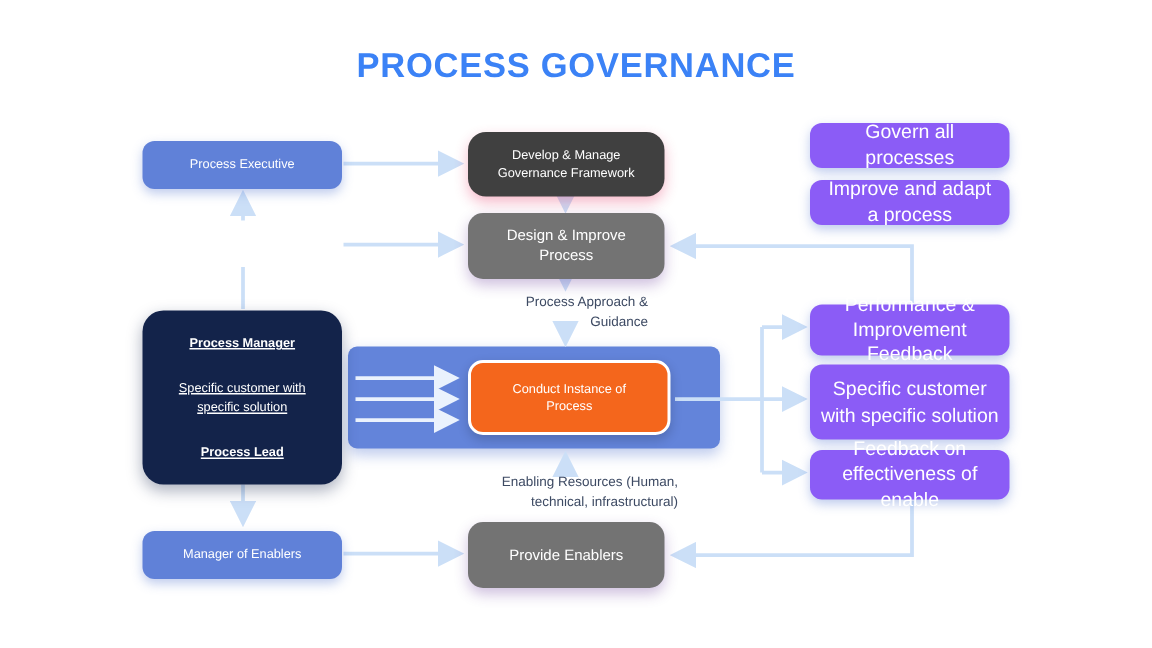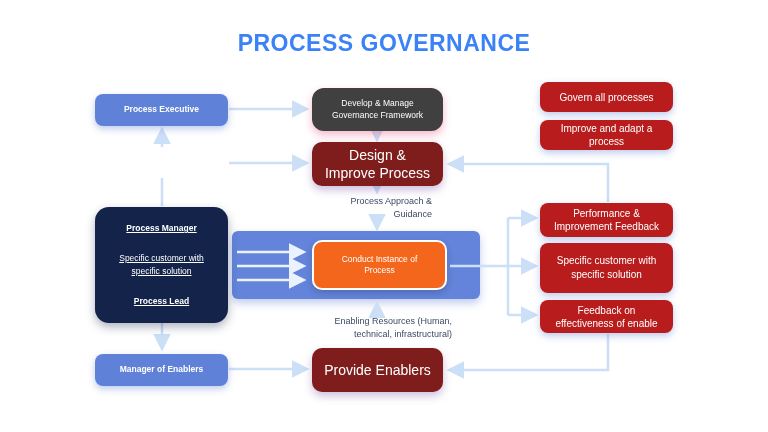--- a/index.html
+++ b/index.html
@@ -9,40 +9,40 @@
   }
   .title{
     position:absolute;top:30px;left:0;width:768px;text-align:center;
     font-size:23px;font-weight:800;letter-spacing:.5px;color:#3b82f6;margin:0;
   }
   .node{
     position:absolute;display:flex;align-items:center;justify-content:center;
     text-align:center;color:#ffffff;box-sizing:border-box;line-height:1.3;
   }
   .blue{
-    background:#6081d8;border-radius:8px;font-size:8.5px;font-weight:700;
+    background:#6081d8;border-radius:8px;font-size:8.5px;font-weight:400;
     box-shadow:0 3px 7px rgba(110,140,215,.45);padding:16px 8px;
   }
   .blue-light{
-    background:#b91c1c;border-radius:8px;font-size:10px;font-weight:400;
+    background:#8b5cf6;border-radius:8px;font-size:13px;font-weight:400;
     box-shadow:0 3px 7px rgba(110,140,215,.45);padding:4px 10px;
   }
   .navy{
     background:#13234a;border-radius:14px;flex-direction:column;
     justify-content:space-between;padding:16px 10px;font-size:8.5px;
     box-shadow:0 4px 10px rgba(20,35,75,.35);
   }
   .navy .hd{font-weight:700;}
   .navy .bd{font-weight:400;line-height:1.5;width:112px;}
   .red{
     background:#404040;border-radius:12px;font-size:8.5px;font-weight:500;
     box-shadow:0 4px 9px rgba(224,22,79,.3);padding:6px 14px;
   }
   .purple{
-    background:#7f1d1d;border-radius:10px;font-size:14px;font-weight:500;
+    background:#737373;border-radius:10px;font-size:10px;font-weight:500;
     box-shadow:0 4px 9px rgba(92,43,146,.3);padding:22px 12px;
   }
   .band{
     position:absolute;background:#6384da;border-radius:6px;
     box-shadow:0 4px 9px rgba(110,140,215,.45);
   }
   .orange{
     background:#f4661c;border:2px solid #ffffff;border-radius:10px;
     font-size:8.5px;font-weight:500;box-shadow:0 3px 7px rgba(0,0,0,.18);padding:4px 4px;
   }

